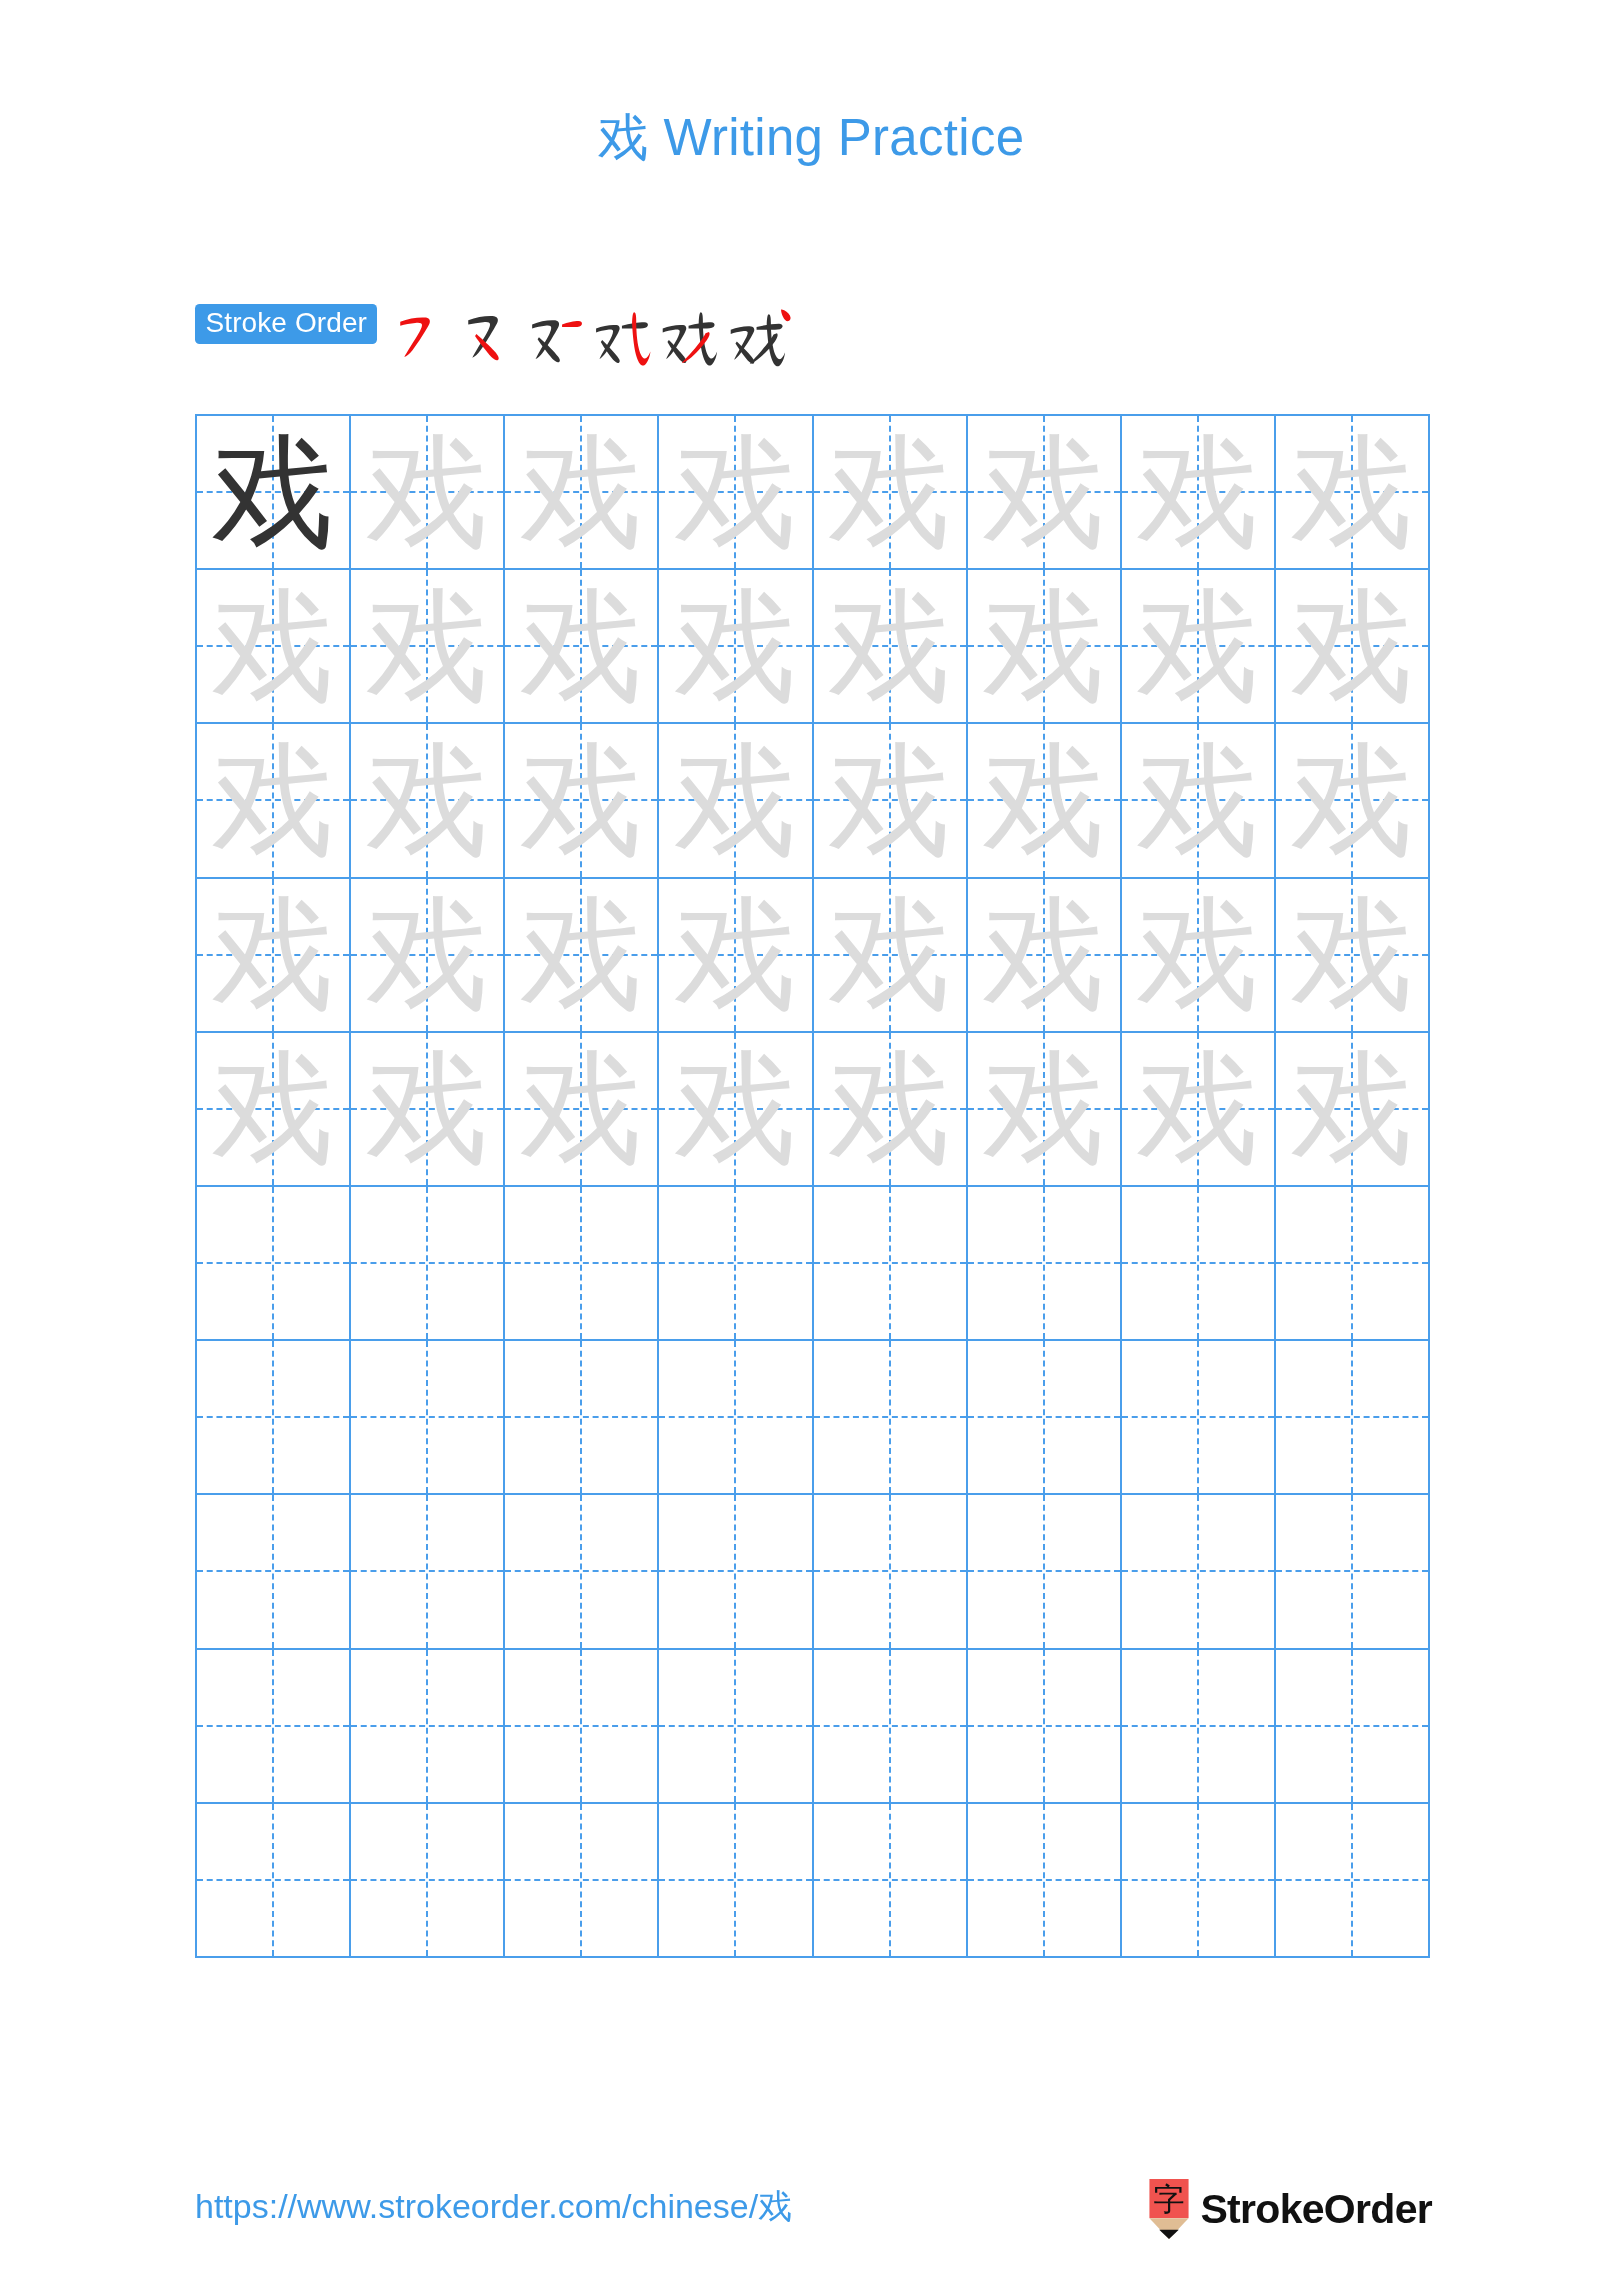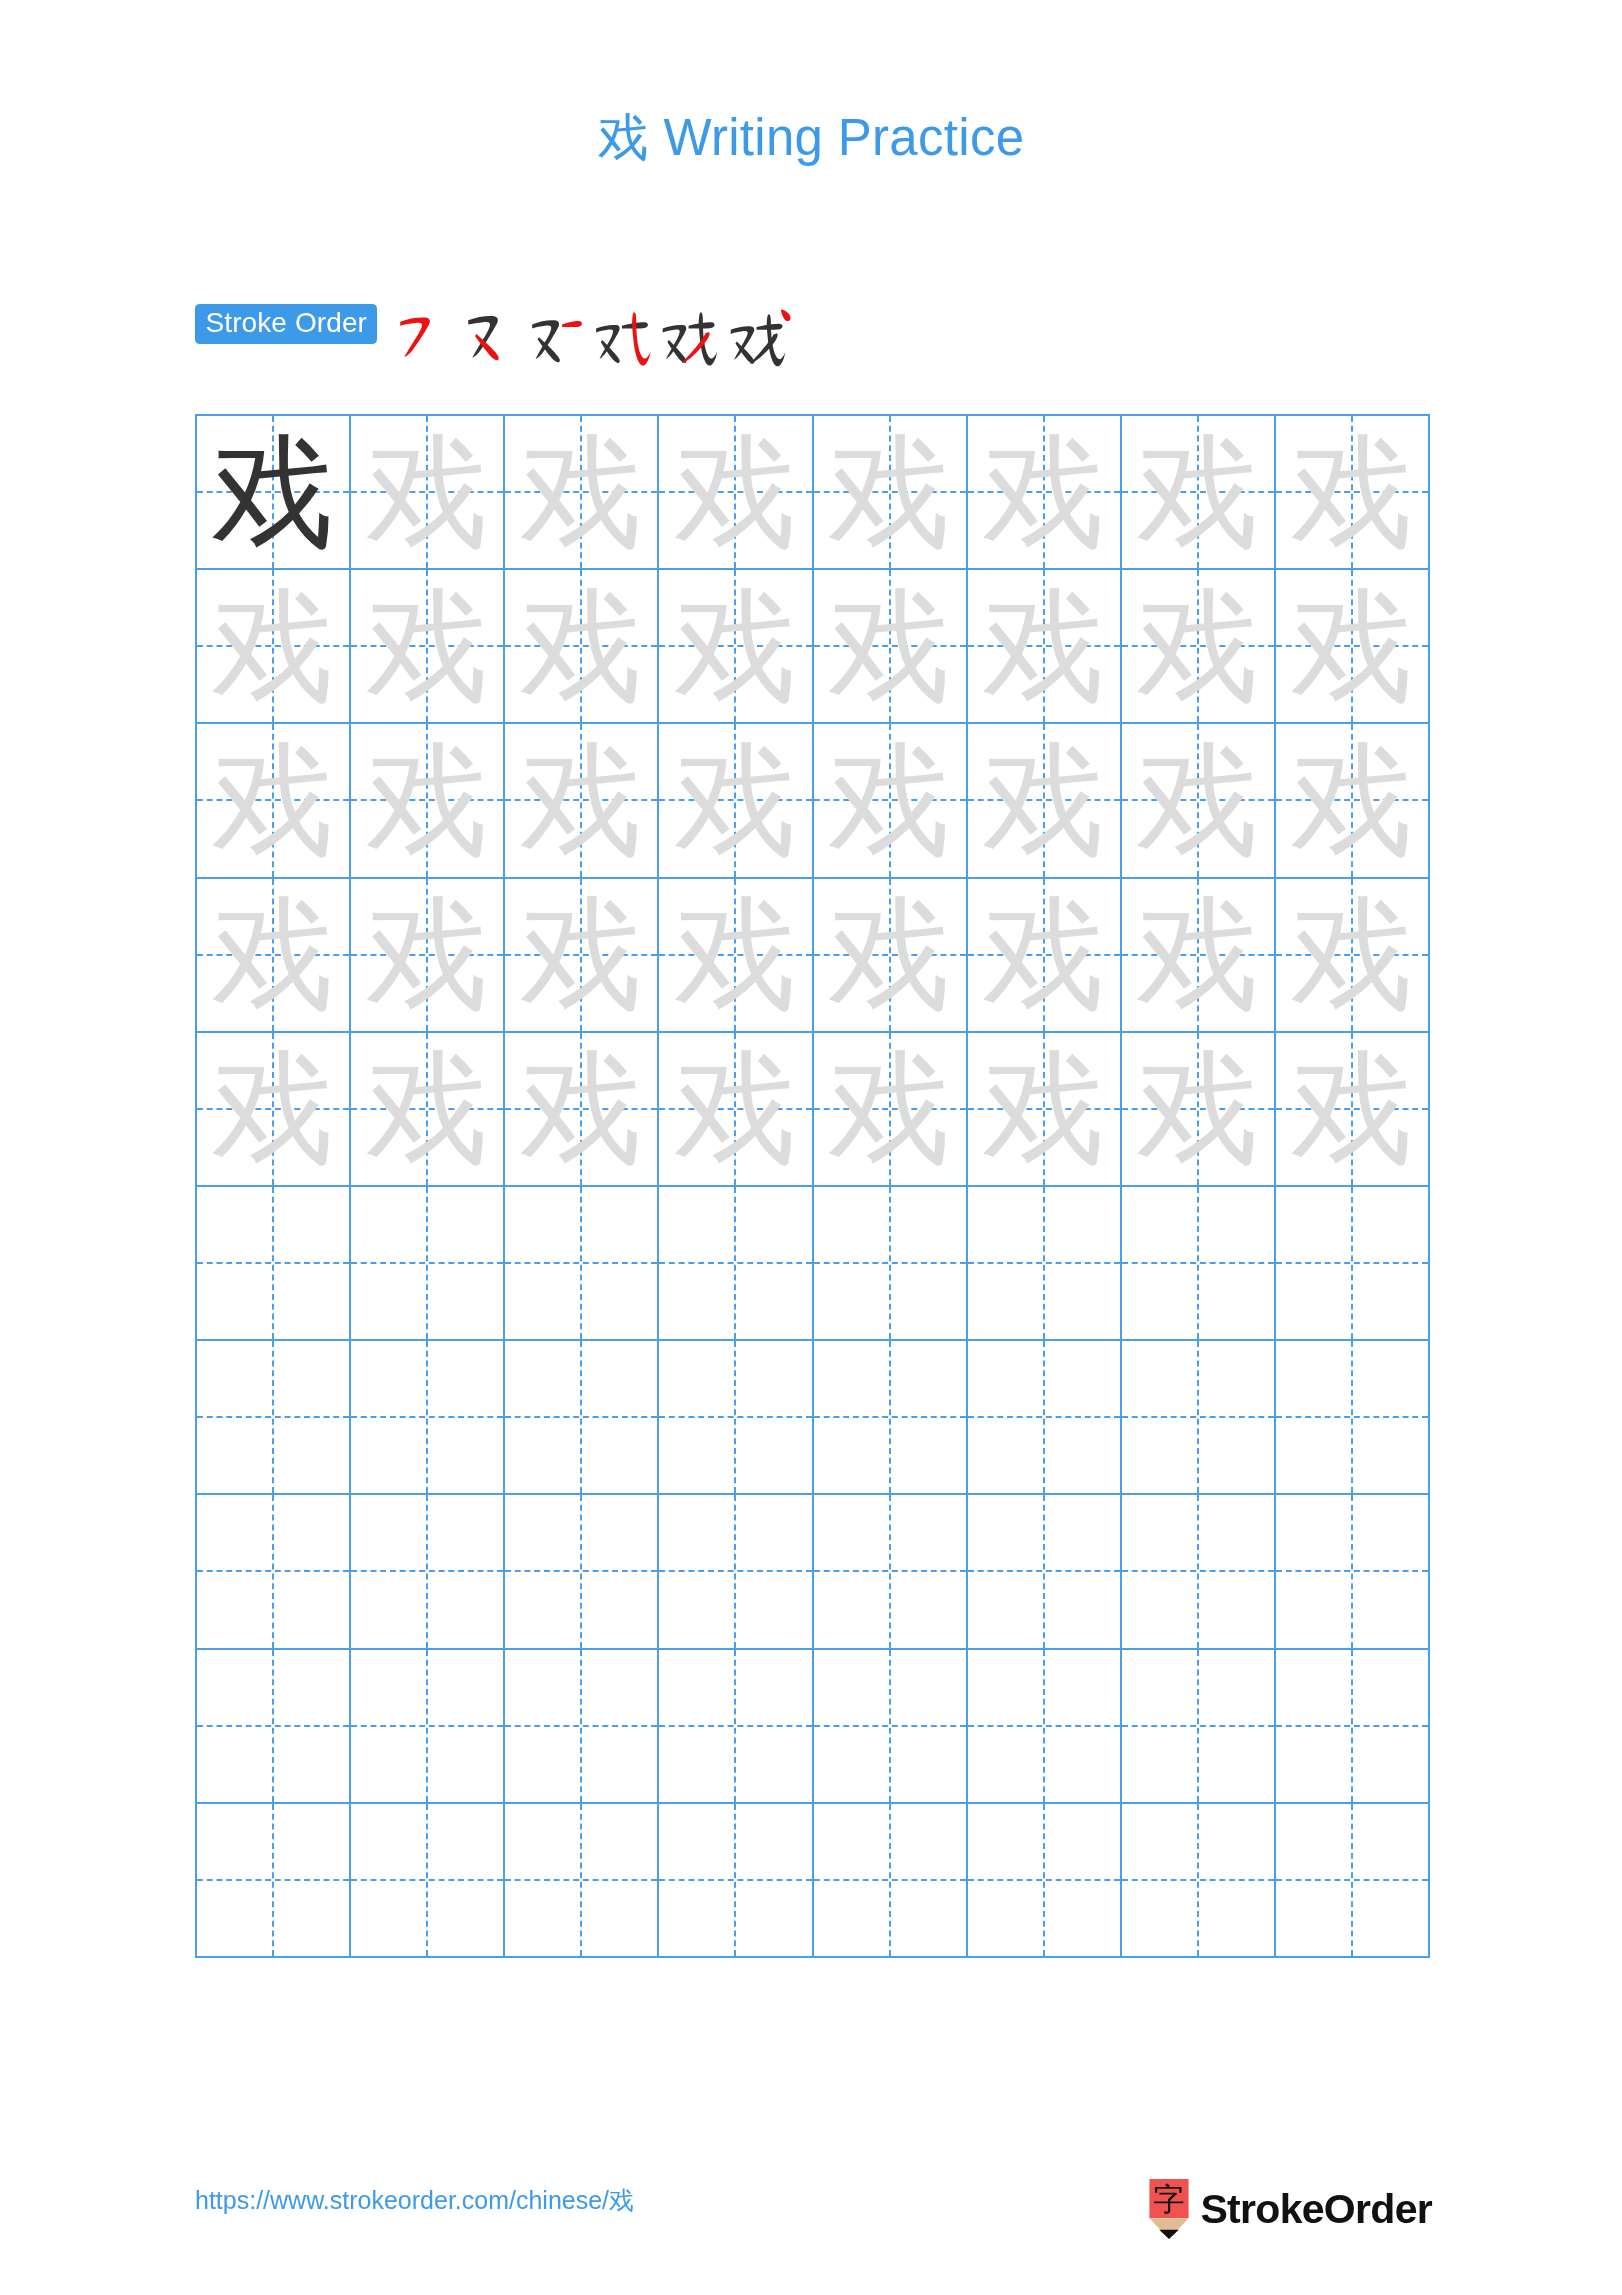--- a/index.html
+++ b/index.html
@@ -133,21 +133,21 @@
     position: absolute;
     left: 0;
     right: 0;
     top: 2179px;
     height: 72px;
   }
   .footer-url {
     position: absolute;
     left: 195px;
     top: 5.2px;
-    font-size: 25px;
+    font-size: 34px;
     color: #3d9ae8;
     white-space: nowrap;
     text-decoration: none;
   }
   .footer-brand {
     position: absolute;
     right: 190px;
     top: 0px;
     display: flex;
     align-items: center;

